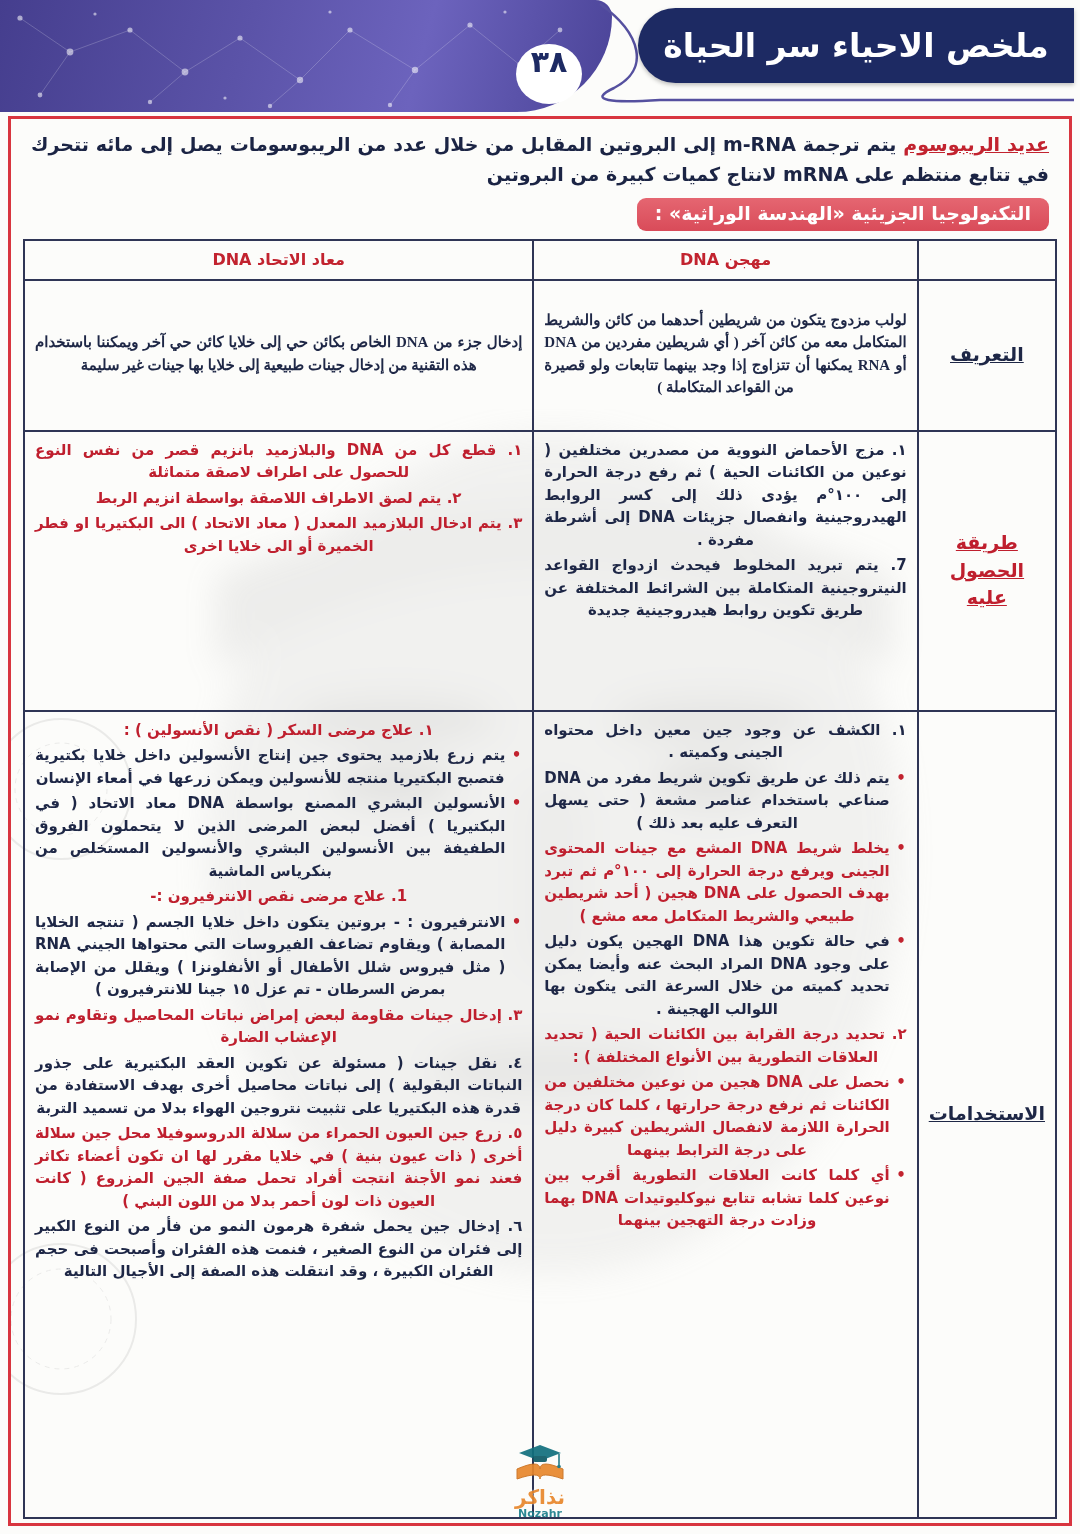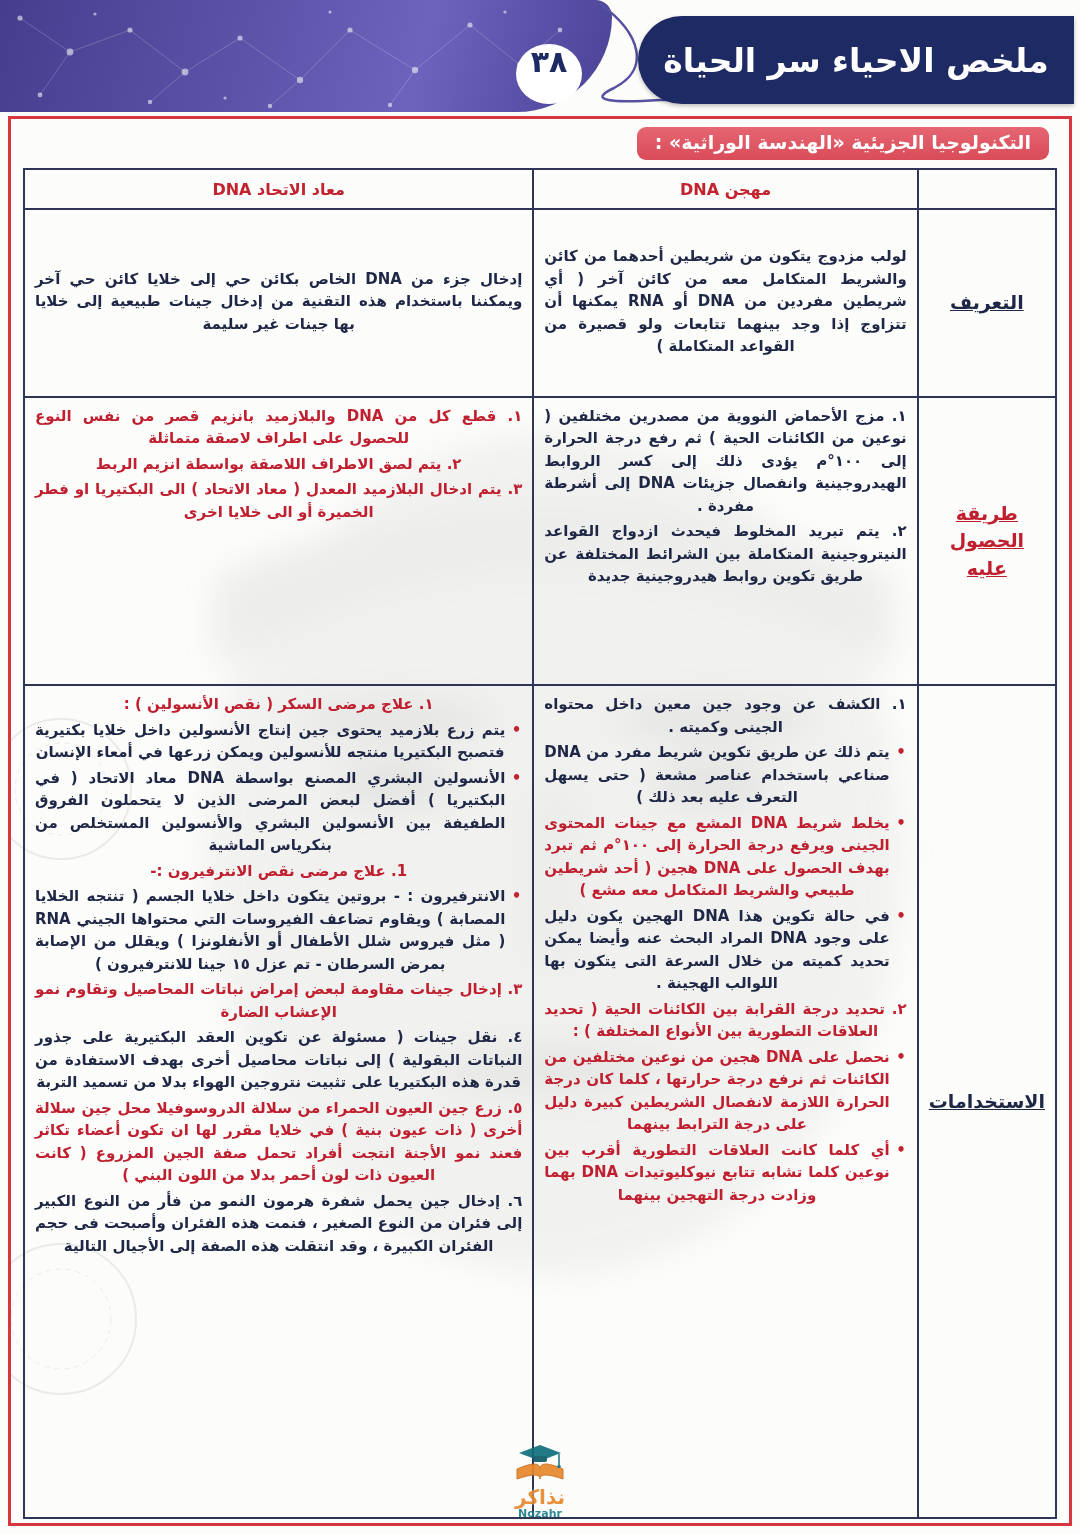--- a/index.html
+++ b/index.html
@@ -9,21 +9,21 @@
 
   
   .header { position:absolute; top:0; left:0; width:1080px; height:116px; z-index:3; }
   .banner { position:absolute; top:0; left:0; width:612px; height:112px;
             background:linear-gradient(105deg,#453e8e 0%, #5b53a8 40%, #6c63bd 68%, #4a4397 100%);
             border-radius:0 26px 150px 0; overflow:hidden; }
   .header-curve { position:absolute; top:0; left:0; width:1080px; height:116px; pointer-events:none; }
   .pagenum-wrap { position:absolute; top:44px; left:516px; width:66px; height:60px; background:#fff;
                   border-radius:50%; display:flex; align-items:flex-start; justify-content:center; }
   .pagenum-wrap span { color:#1d2a63; font-size:30px; font-weight:bold; }
-  .titlebar { position:absolute; top:16px; left:638px; right:6px; height:88px; background:#1d2a63;
+  .titlebar { position:absolute; top:8px; left:638px; right:6px; height:75px; background:#1d2a63;
               border-radius:46px 0 0 46px; display:flex; align-items:center; justify-content:center;
               box-shadow:0 2px 4px rgba(0,0,0,.25); }
   .titlebar .title { color:#ffffff; font-size:33px; font-weight:bold; letter-spacing:1px; direction:rtl; }
 
   
   .frame { position:absolute; top:116px; left:8px; right:8px; bottom:8px;
            border:3px solid #d8353f; padding:8px 12px 4px; display:flex; flex-direction:column;
            overflow:hidden; }
   .face-wm { position:absolute; left:30px; top:290px; width:985px; height:930px; z-index:0; pointer-events:none; }
   .rings-wm { position:absolute; left:-20px; top:560px; width:170px; height:800px; z-index:0; pointer-events:none; }
@@ -37,21 +37,21 @@
            font-weight:bold; font-size:19px; padding:4px 18px 7px; border-radius:9px; }
 
   
   table { position:relative; z-index:1; width:100%; border-collapse:collapse; direction:rtl; flex:1 1 auto; }
   td { border:2px solid #2f3555; padding:7px 10px; vertical-align:top; background:transparent; }
   .c-label { width:11.5%; } .c-hy { width:38%; } .c-re { width:50.5%; }
   .thead td { text-align:center; color:#c2232f; font-size:16px; font-weight:bold; padding:5px; height:40px; vertical-align:middle; }
   .label-cell { vertical-align:middle; }
   .label-cell .ln { text-align:center; text-align-last:center; font-size:19px; line-height:1.45; font-weight:bold; margin-bottom:0;text-decoration:underline; }
   .cell { font-size:15px; font-weight:bold; line-height:1.5; }
-  .row-def .cell { vertical-align:middle; }
+  .row-def .cell { vertical-align:middle;font-family:Liberation Serif, serif; }
   .ln { text-align:justify; text-align-last:center; margin-bottom:3px; }
   .ln.bul { padding-right:17px; position:relative; }
   .ln.bul::before { content:"•"; position:absolute; right:1px; top:0; color:#c2232f; }
   .red { color:#bf1f2e; }
   .navy { color:#1e2746; }
 
   
   .brand { position:absolute; left:50%; bottom:14px; transform:translateX(-50%); z-index:4; text-align:center;
            pointer-events:none; opacity:.92; }
   .brand-ar { color:#e8872c; font-weight:bold; font-size:20px; text-shadow:0 0 2px #fff; line-height:1; }
@@ -138,20 +138,21 @@
 
     <svg class="rings-wm" viewBox="0 0 170 800">
       <g fill="none" stroke="#bcbcbc" opacity="0.28">
         <circle cx="70" cy="110" r="70" stroke-width="2"></circle>
         <circle cx="70" cy="110" r="46" stroke-dasharray="5 5"></circle>
         <circle cx="70" cy="640" r="75" stroke-width="2"></circle>
         <circle cx="70" cy="640" r="50" stroke-dasharray="5 5"></circle>
       </g>
     </svg>
 
+    <div class="intro"><span class="hl">عديد الريبوسوم</span><span> يتم ترجمة m-RNA إلى البروتين المقابل من خلال عدد من الريبوسومات يصل إلى مائه تتحرك في تتابع منتظم على mRNA لانتاج كميات كبيرة من البروتين</span></div>
 
     <div class="badge-row">
       <span class="badge">التكنولوجيا الجزيئية «الهندسة الوراثية» :</span>
     </div>
 
     <table>
       <colgroup>
           <col class="c-label">
           <col class="c-hy">
           <col class="c-re">
@@ -172,21 +173,21 @@
           <td class="cell">
               <div class="ln navy">إدخال جزء من DNA الخاص بكائن حي إلى خلايا كائن حي آخر ويمكننا باستخدام هذه التقنية من إدخال جينات طبيعية إلى خلايا بها جينات غير سليمة</div>
             </td>
         </tr>
         <tr class="row-method">
           <td class="label-cell">
               <div class="ln red">طريقة الحصول عليه</div>
             </td>
           <td class="cell">
               <div class="ln navy num">١. مزج الأحماض النووية من مصدرين مختلفين ( نوعين من الكائنات الحية ) ثم رفع درجة الحرارة إلى ١٠٠°م يؤدى ذلك إلى كسر الروابط الهيدروجينية وانفصال جزيئات DNA إلى أشرطة مفردة .</div>
-              <div class="ln navy num">٢. يتم تبريد المخلوط فيحدث ازدواج القواعد النيتروجينية المتكاملة بين الشرائط المختلفة عن طريق تكوين روابط هيدروجينية جديدة</div>
+              <div class="ln navy num">7. يتم تبريد المخلوط فيحدث ازدواج القواعد النيتروجينية المتكاملة بين الشرائط المختلفة عن طريق تكوين روابط هيدروجينية جديدة</div>
             </td>
           <td class="cell">
               <div class="ln red num">١. قطع كل من DNA والبلازميد بانزيم قصر من نفس النوع للحصول على اطراف لاصقة متماثلة</div>
               <div class="ln red num">٢. يتم لصق الاطراف اللاصقة بواسطة انزيم الربط</div>
               <div class="ln red num">٣. يتم ادخال البلازميد المعدل ( معاد الاتحاد ) الى البكتيريا او فطر الخميرة أو الى خلايا اخرى</div>
             </td>
         </tr>
         <tr class="row-uses">
           <td class="label-cell">
               <div class="ln navy">الاستخدامات</div>

